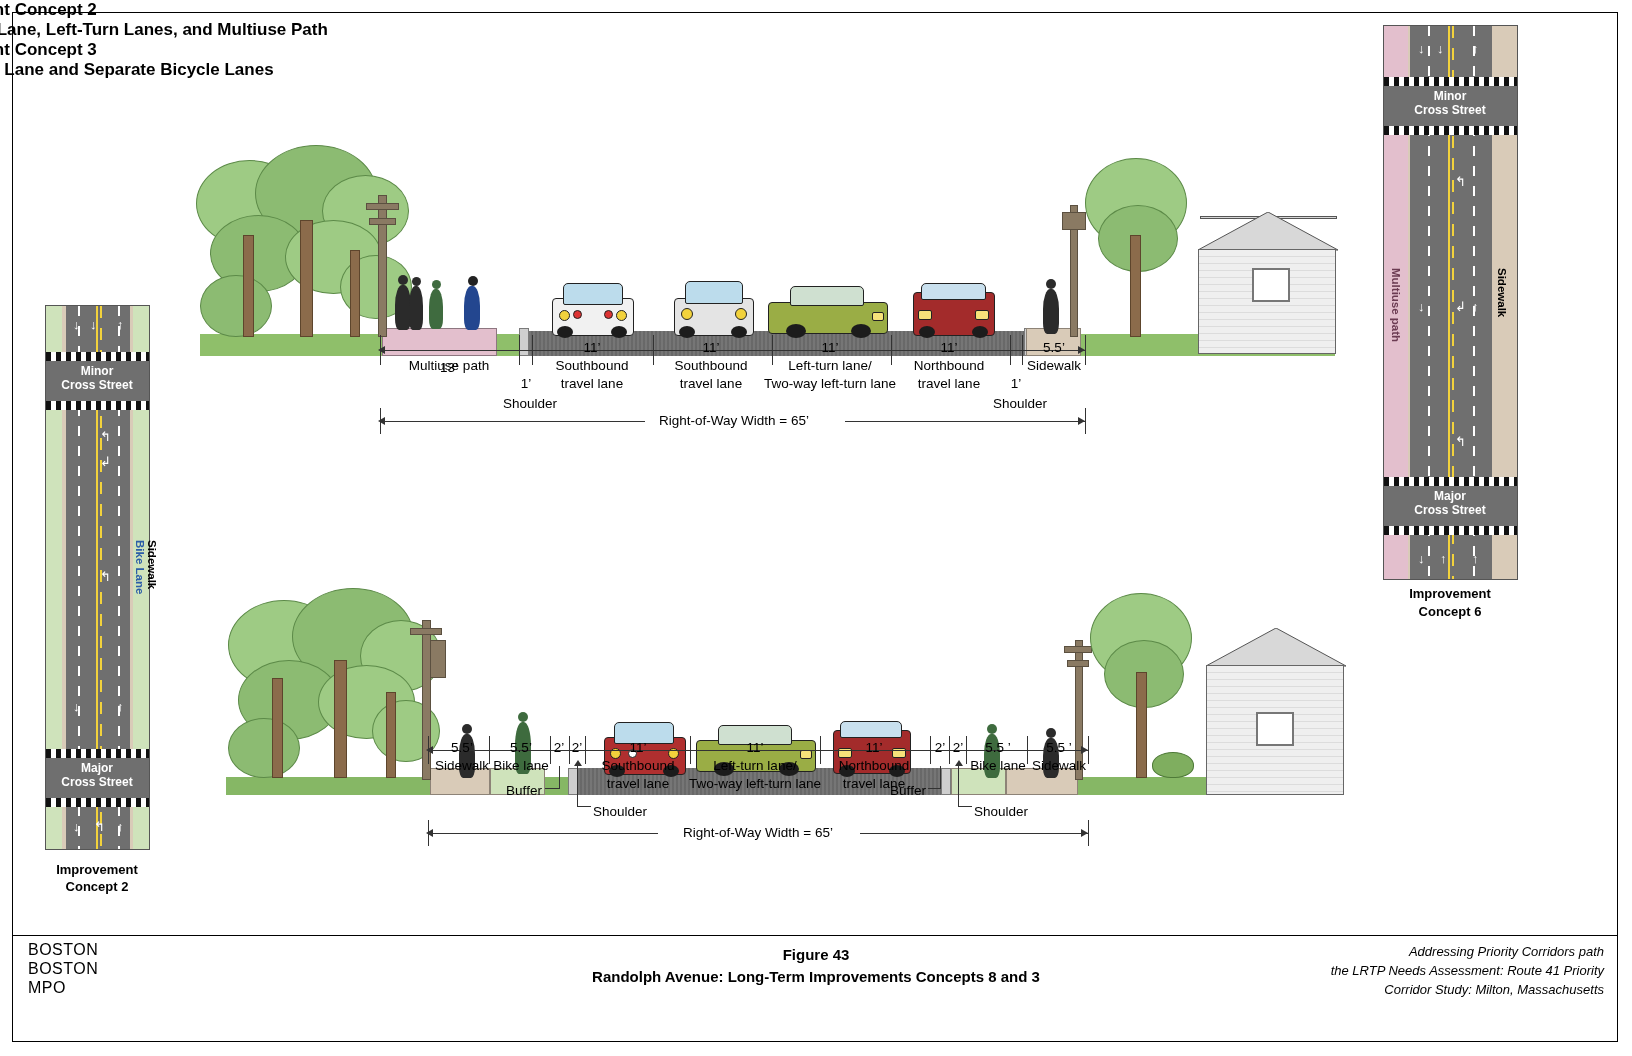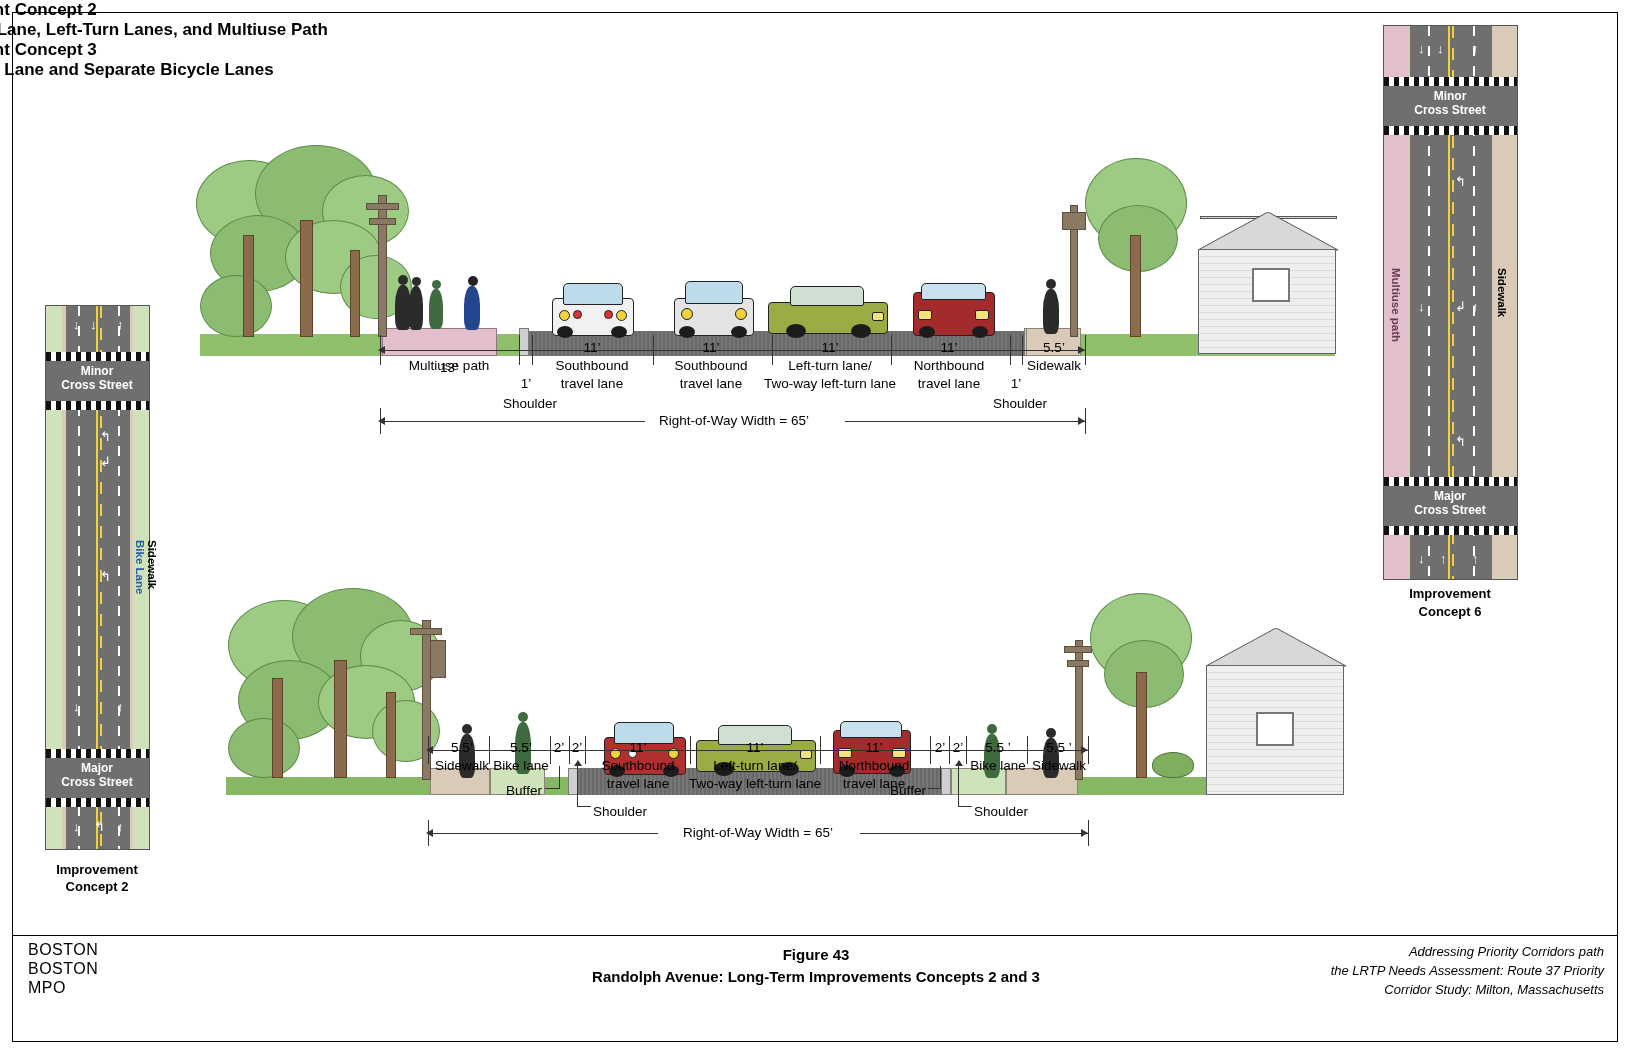--- a/index.html
+++ b/index.html
@@ -481,20 +481,20 @@
     <div class="planlabel" style="left:1450px;top:604px;">Concept 6</div>
   </div>
 
   <div class="footer-left">
     <div>BOSTON</div>
     <div>BOSTON</div>
     <div>MPO</div>
   </div>
   <div class="footer-center">
     <div>Figure 43</div>
-    <div>Randolph Avenue: Long-Term Improvements Concepts 2 and 3</div>
+    <div>Randolph Avenue: Long-Term Improvements Concepts 8 and 3</div>
   </div>
   <div class="footer-right">
     <div>Addressing Priority Corridors path</div>
-    <div>the LRTP Needs Assessment: Route 37 Priority</div>
+    <div>the LRTP Needs Assessment: Route 41 Priority</div>
     <div>Corridor Study: Milton, Massachusetts</div>
   </div>
 </div>
 
 </body></html>

